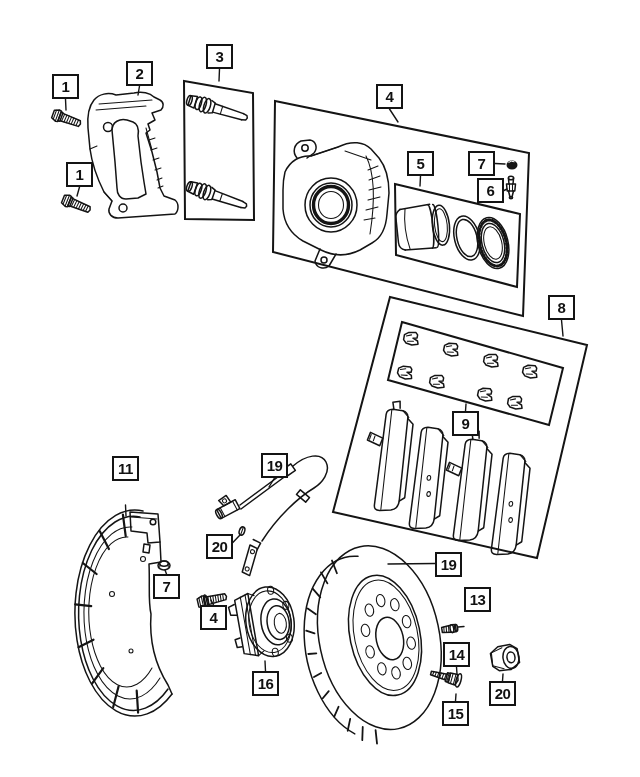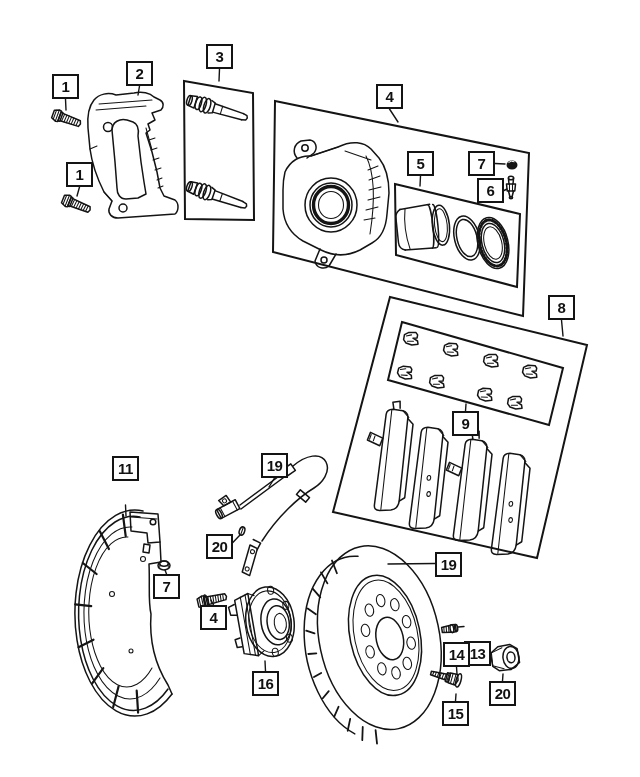--- a/index.html
+++ b/index.html
@@ -308,18 +308,18 @@
 <div class="callout" style="left:477px;top:178px">6</div>
 <div class="callout" style="left:548px;top:295px">8</div>
 <div class="callout" style="left:452px;top:411px">9</div>
 <div class="callout" style="left:112px;top:456px">11</div>
 <div class="callout" style="left:153px;top:574px">7</div>
 <div class="callout" style="left:261px;top:453px">19</div>
 <div class="callout" style="left:206px;top:534px">20</div>
 <div class="callout" style="left:200px;top:605px">4</div>
 <div class="callout" style="left:252px;top:671px">16</div>
 <div class="callout" style="left:435px;top:552px">19</div>
-<div class="callout" style="left:464px;top:641px">13</div>
+<div class="callout" style="left:464px;top:587px">13</div>
 <div class="callout" style="left:443px;top:642px">14</div>
 <div class="callout" style="left:442px;top:701px">15</div>
 <div class="callout" style="left:489px;top:681px">20</div>
 
 </div>
 
 </body></html>

